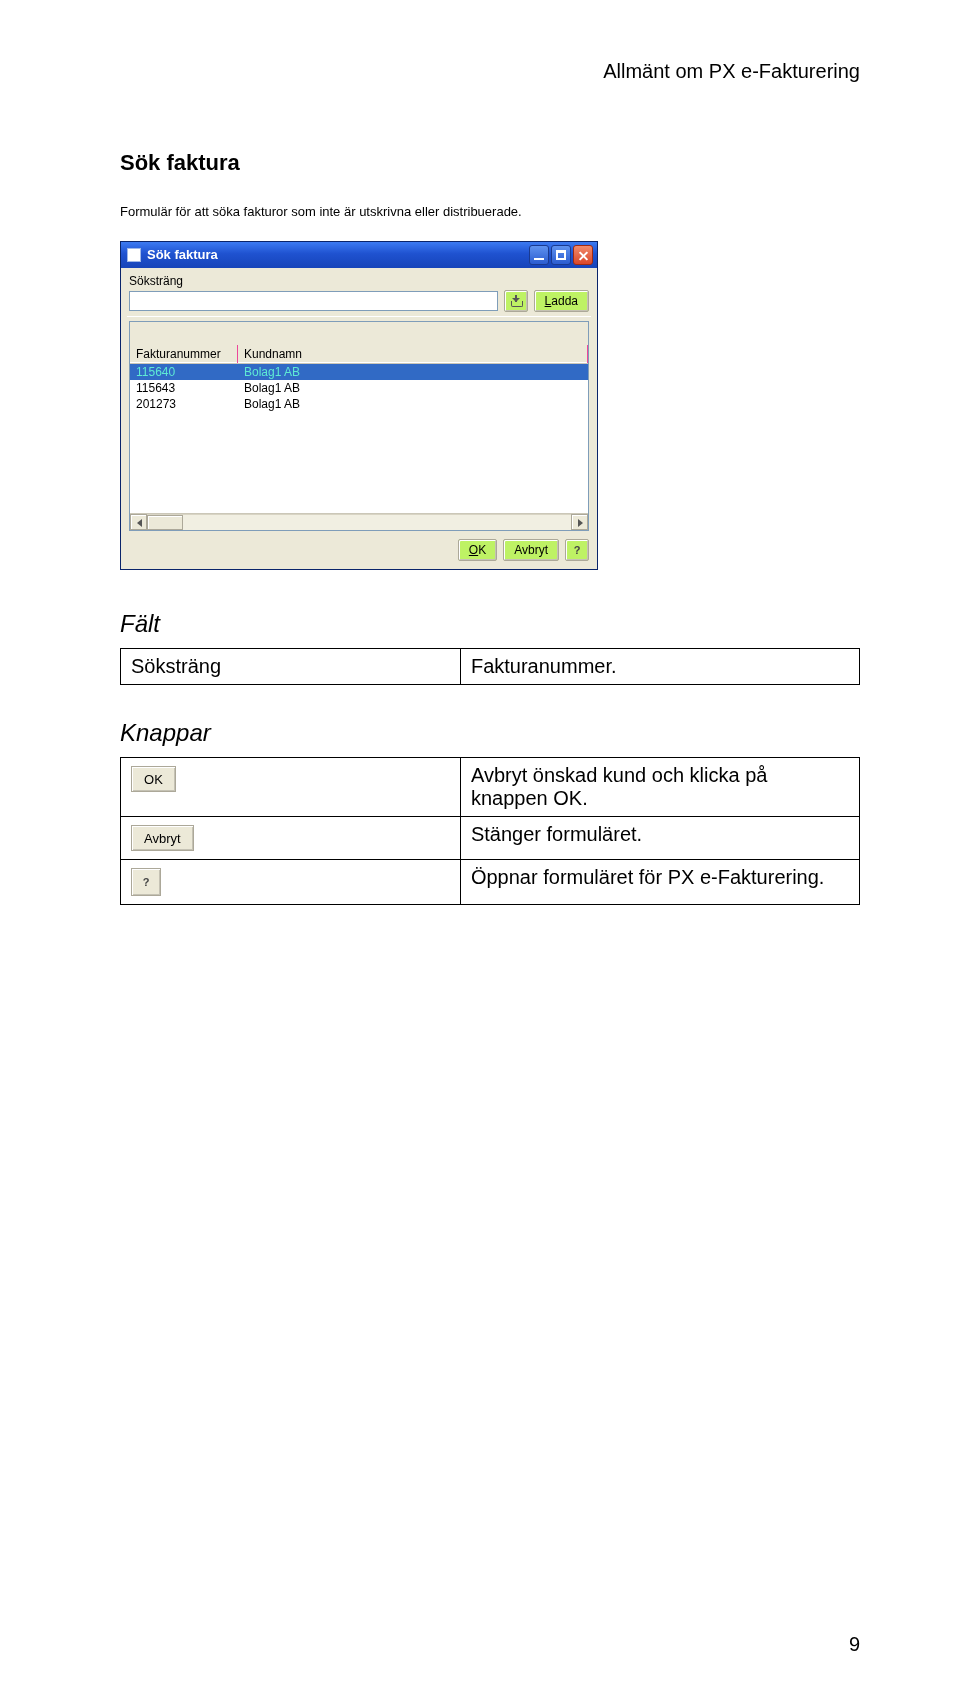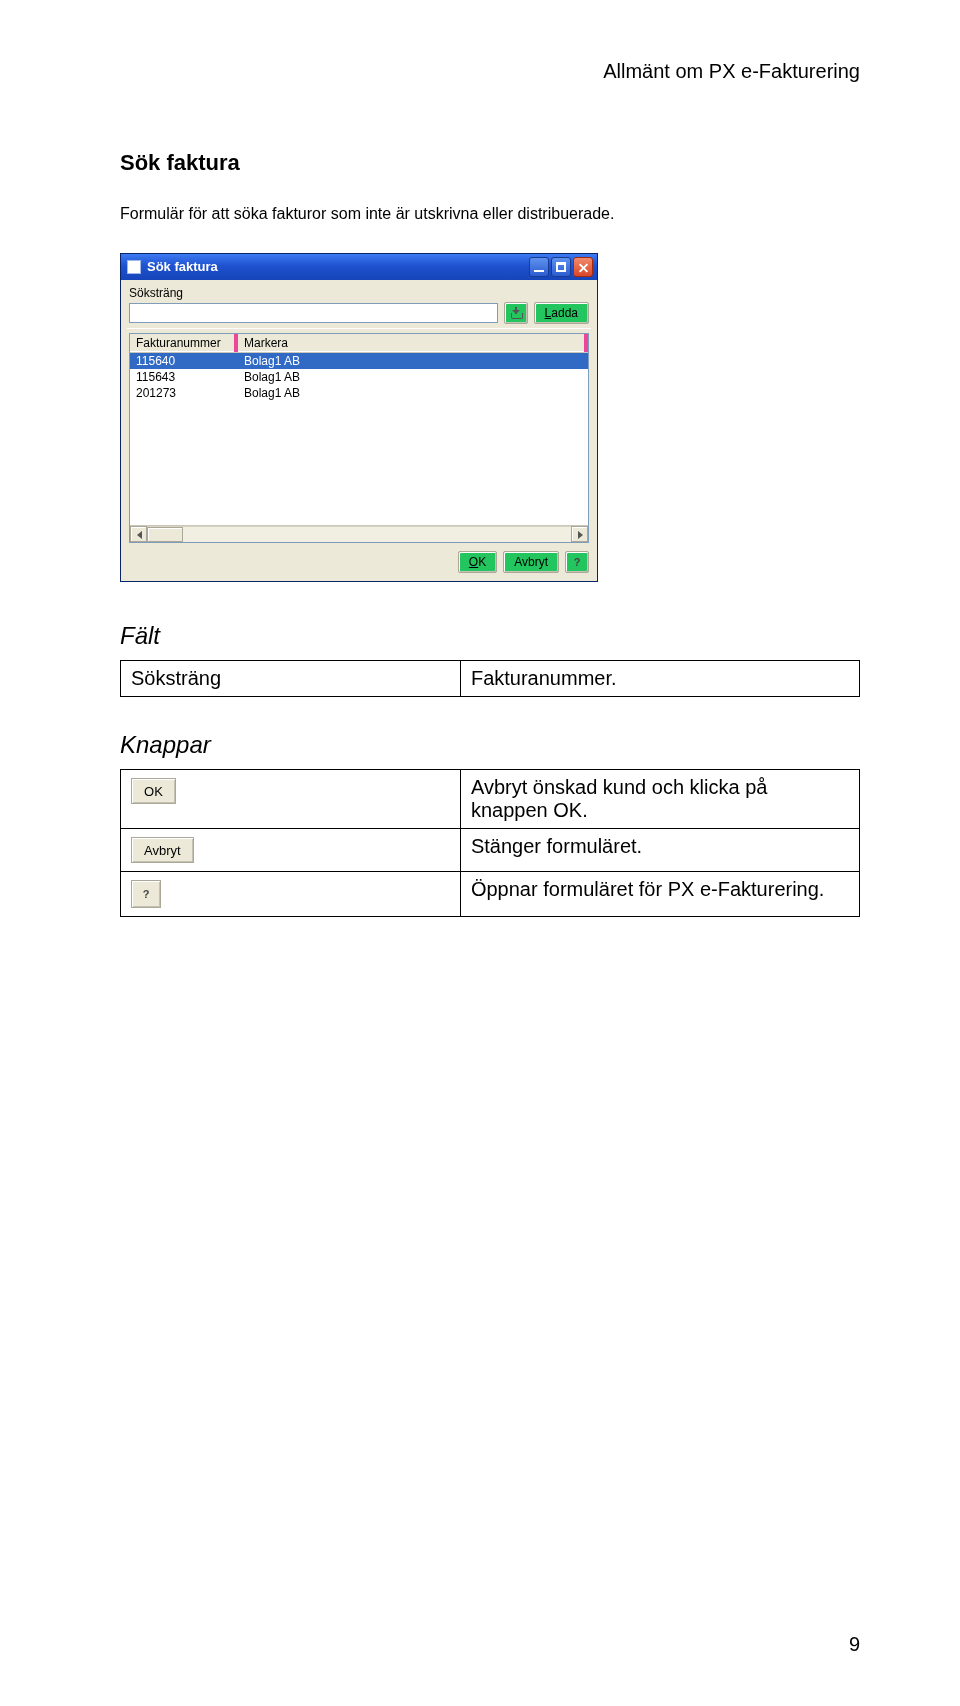--- a/index.html
+++ b/index.html
@@ -28,23 +28,23 @@
   h1, h2 {
     font-weight: bold;
     margin: 0;
   }
   .h-sok {
     font-size: 22px;
     margin-top: 70px;
     margin-bottom: 28px;
   }
   .para {
-    font-size: 16px;
+    font-size: 13px;
     line-height: 1.3;
-    margin-bottom: 28px;
+    margin-bottom: 20px;
   }
 
   
   .dialog {
     width: 478px;
     border: 1px solid #0a246a;
     background: #ece9d8;
     font-family: Tahoma, Arial, sans-serif;
     font-size: 12px;
     margin-bottom: 40px;
@@ -83,21 +83,21 @@
   .dlg-body { padding: 6px 8px 8px 8px; }
   .lbl { font-size: 12px; color:#000; display:block; margin-bottom:2px; }
   .row1 { display:flex; align-items:center; gap:6px; margin-bottom:4px; }
   .textbox {
     flex: 1;
     height: 20px;
     background:#fff;
     border: 1px solid #7f9db9;
   }
   .btn3d {
-    background: #22c55e;
+    background: #bef264;
     border: 1px solid #aca899;
     border-radius: 2px;
     box-shadow: inset 1px 1px 0 #fff, inset -1px -1px 0 #c5c2b4;
     font-size: 12px;
     padding: 2px 10px;
     display:inline-flex;
     align-items:center;
     gap:4px;
     height:22px;
   }
@@ -118,29 +118,30 @@
     flex-direction:column;
   }
   .grid-head {
     display:flex;
     background:#ece9d8;
     border-bottom:1px solid #cbc7b8;
   }
   .ghcell {
     font-size:12px;
     padding:2px 6px;
-    border-right:4px solid #ec4899;
+    border-right:1px solid #ec4899;
     box-shadow: inset 0 -1px 0 #fff;
+    margin-top: 23px;
   }
   .col-a { width:108px; }
   .col-b { flex:1; }
   .grid-rows { flex:1; }
   .grow { display:flex; font-size:12px; height:16px; align-items:center; }
   .gcell { padding:0 6px; }
-  .grow.sel { background:#316ac5; color:#ffffff; }
+  .grow.sel { background:#316ac5; color:#5eead4; }
   .grow.sel .gcell { }
   .grid-scroll {
     height:17px;
     background:#ece9d8;
     border-top:1px solid #cbc7b8;
     display:flex;
     align-items:stretch;
   }
   .sb-btn{ width:17px; background:#ece9d8; border:1px solid #aca899; box-shadow:inset 1px 1px 0 #fff; position:relative;}
   .sb-track{ flex:1; background:#f1efe2; border-top:1px solid #d8d4c4;}
@@ -226,21 +227,21 @@
         </div>
         <div class="btn3d">
           <span><span class="u">L</span><span>adda</span></span>
         </div>
       </div>
       <div class="hr"></div>
 
       <div class="grid">
         <div class="grid-head">
           <div class="ghcell col-a">Fakturanummer</div>
-          <div class="ghcell col-b">Markera</div>
+          <div class="ghcell col-b">Kundnamn</div>
         </div>
         <div class="grid-rows">
           <div class="grow sel">
             <div class="gcell col-a">115640</div>
             <div class="gcell col-b">Bolag1 AB</div>
           </div>
           <div class="grow">
             <div class="gcell col-a">115643</div>
             <div class="gcell col-b">Bolag1 AB</div>
           </div>

